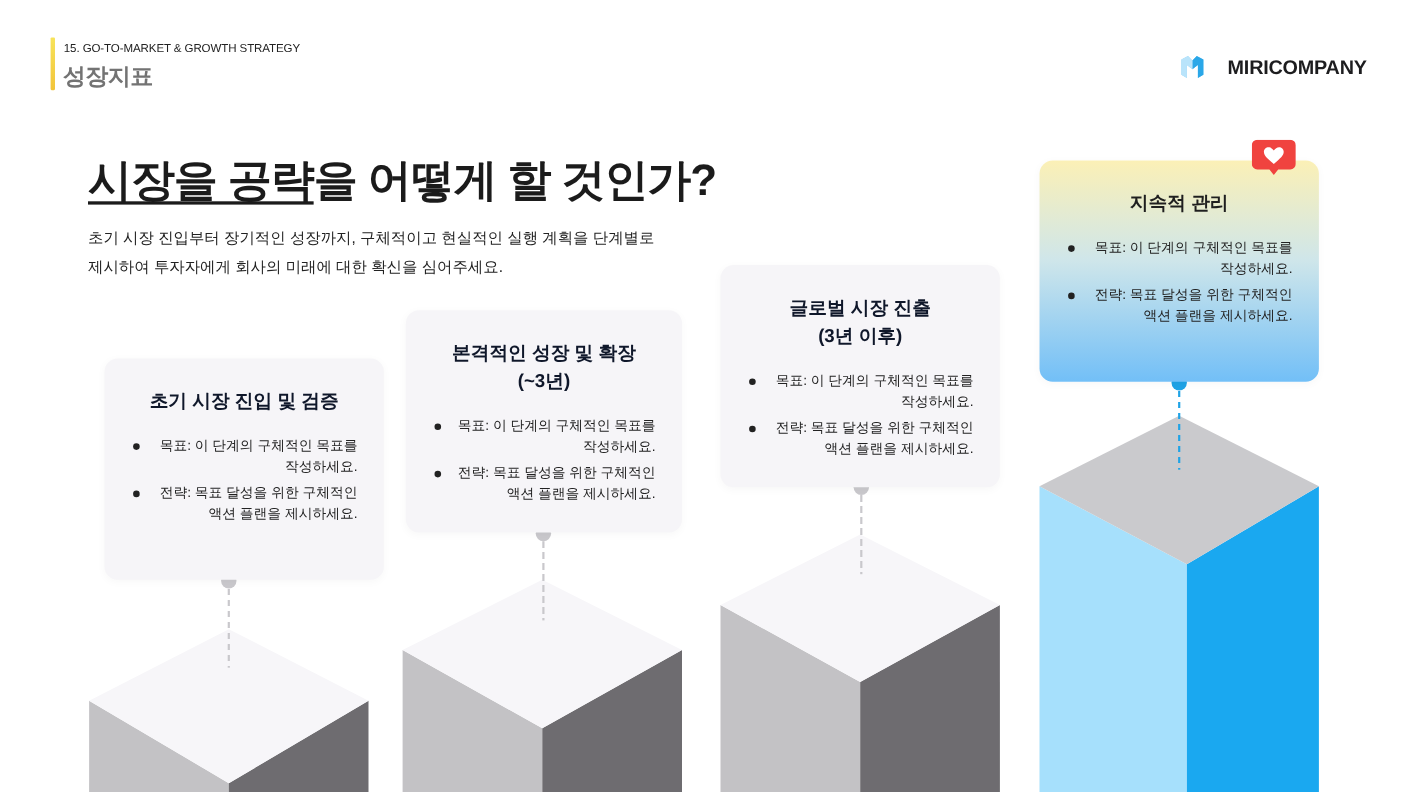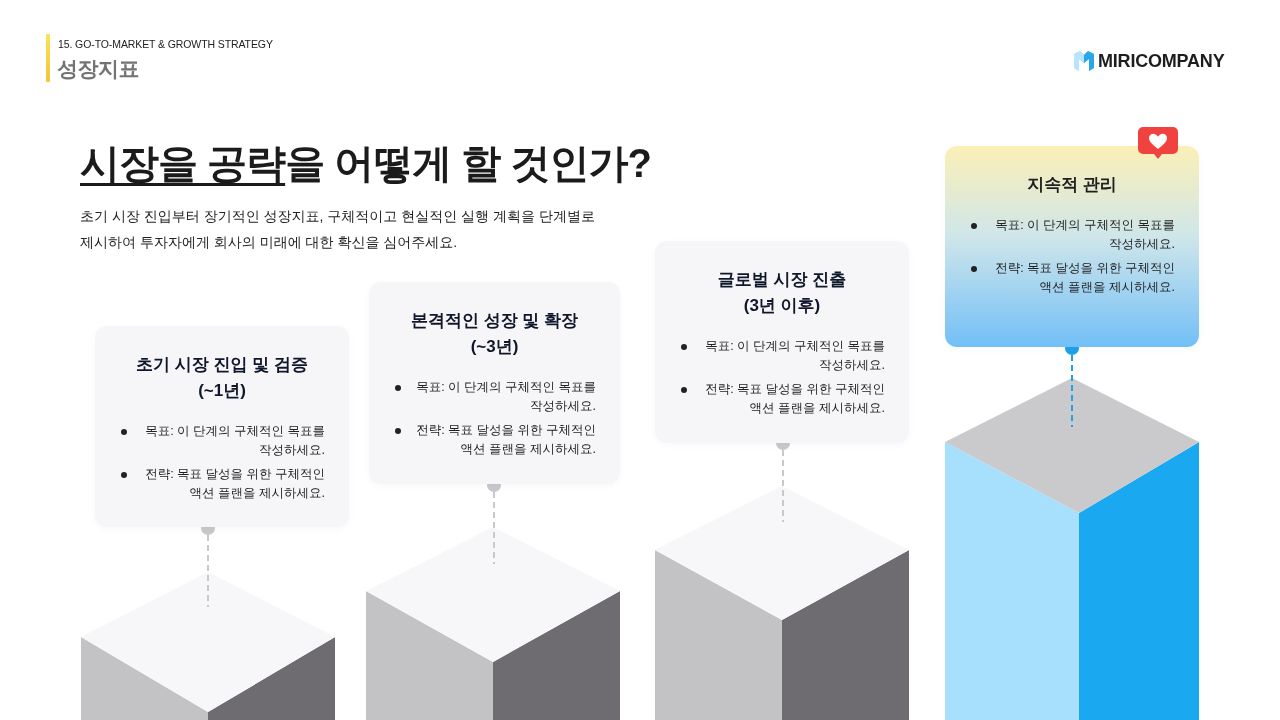--- a/index.html
+++ b/index.html
@@ -4,21 +4,21 @@
   <style>
     * { margin:0; padding:0; box-sizing:border-box; }
     html, body { width:1280px; height:720px; overflow:hidden; background:#ffffff; }
     body { position:relative; font-family:"Liberation Sans","DejaVu Sans",sans-serif; color:#222; }
 
     .header-bar { position:absolute; left:46px; top:34px; width:4px; height:48px;
       background:linear-gradient(180deg,#f7e35a,#f2c43a); border-radius:1px; }
     .section-label { position:absolute; left:58px; top:38px; font-size:10.5px; color:#222; letter-spacing:-0.1px; }
     .section-title { position:absolute; left:57px; top:55px; font-size:21px; font-weight:bold; color:#737373; letter-spacing:-0.5px; }
 
-    .logo { position:absolute; left:1072px; top:49px; display:flex; align-items:center; gap:2px; }
+    .logo { position:absolute; left:1072px; top:49px; display:flex; align-items:center; gap:20px; }
     .logo-mark { width:24px; height:24px; }
     .logo-text { font-size:18px; font-weight:bold; color:#1d1d1f; letter-spacing:-0.2px; }
 
     .page-title { position:absolute; left:80px; top:136px; font-size:40px; font-weight:bold; color:#1b1b1b; letter-spacing:-1px; white-space:nowrap; }
     .page-title .ul { text-decoration:underline; text-decoration-thickness:3px; text-underline-offset:6px; }
     .page-desc { position:absolute; left:80px; top:203px; width:560px; font-size:14px; line-height:26px; color:#222; }
 
     .card { position:absolute; width:254px; border-radius:12px; background:#f6f5f8; text-align:center;
       box-shadow:0 2px 8px rgba(0,0,0,0.03); }
     .card-title { font-size:17px; font-weight:bold; color:#0f172a; line-height:26px; margin-top:26px; }
@@ -50,21 +50,21 @@
   <svg class="logo-mark" viewBox="0 0 24 24">
     <path d="M2 5 L8 2 L12 6 L16 2 L22 5 L22 19 L17 22 L17 10 L12 14 L7 10 L7 22 L2 19 Z" fill="#8fd3f7"></path>
     <path d="M12 6 L16 2 L22 5 L22 19 L17 22 L17 10 L12 14 Z" fill="#2aa7e8"></path>
     <path d="M2 5 L8 2 L12 6 L12 14 L7 10 L7 22 L2 19 Z" fill="#b9e4fb"></path>
   </svg>
   <span class="logo-text">MIRICOMPANY</span>
 </div>
 
 <div class="page-title"><span class="ul">시장을 공략</span><span>을 어떻게 할 것인가?</span></div>
 <div class="page-desc">
-  <div>초기 시장 진입부터 장기적인 성장지표, 구체적이고 현실적인 실행 계획을 단계별로</div>
+  <div>초기 시장 진입부터 장기적인 성장까지, 구체적이고 현실적인 실행 계획을 단계별로</div>
   <div>제시하여 투자자에게 회사의 미래에 대한 확신을 심어주세요.</div>
 </div>
 
 <svg class="blocks" width="1280" height="720">
 
   <g>
     <polygon points="81,637 208,712 208,720 81,720" fill="#c3c2c5"></polygon>
     <polygon points="208,712 335,637 335,720 208,720" fill="#6e6c70"></polygon>
     <polygon points="81,637 208,572 335,637 208,712" fill="#f7f6f9"></polygon>
   </g>
@@ -101,21 +101,20 @@
   <div class="dash" style="height:72px;"></div>
 </div>
 <div class="connector blue" style="left:1072px; top:341px;">
   <div class="pin"></div>
   <div class="dash" style="height:72px;"></div>
 </div>
 
 <div class="card" style="left:95px; top:326px; height:201px;">
   <div class="card-title">
     <div>초기 시장 진입 및 검증</div>
-    <div>(~1년)</div>
   </div>
   <ul>
     <li><span class="dot"></span><span>목표: 이 단계의 구체적인 목표를 작성하세요.</span></li>
     <li><span class="dot"></span><span>전략: 목표 달성을 위한 구체적인 액션 플랜을 제시하세요.</span></li>
   </ul>
 </div>
 
 <div class="card" style="left:369px; top:282px; height:202px; width:251px;">
   <div class="card-title">
     <div>본격적인 성장 및 확장</div>

